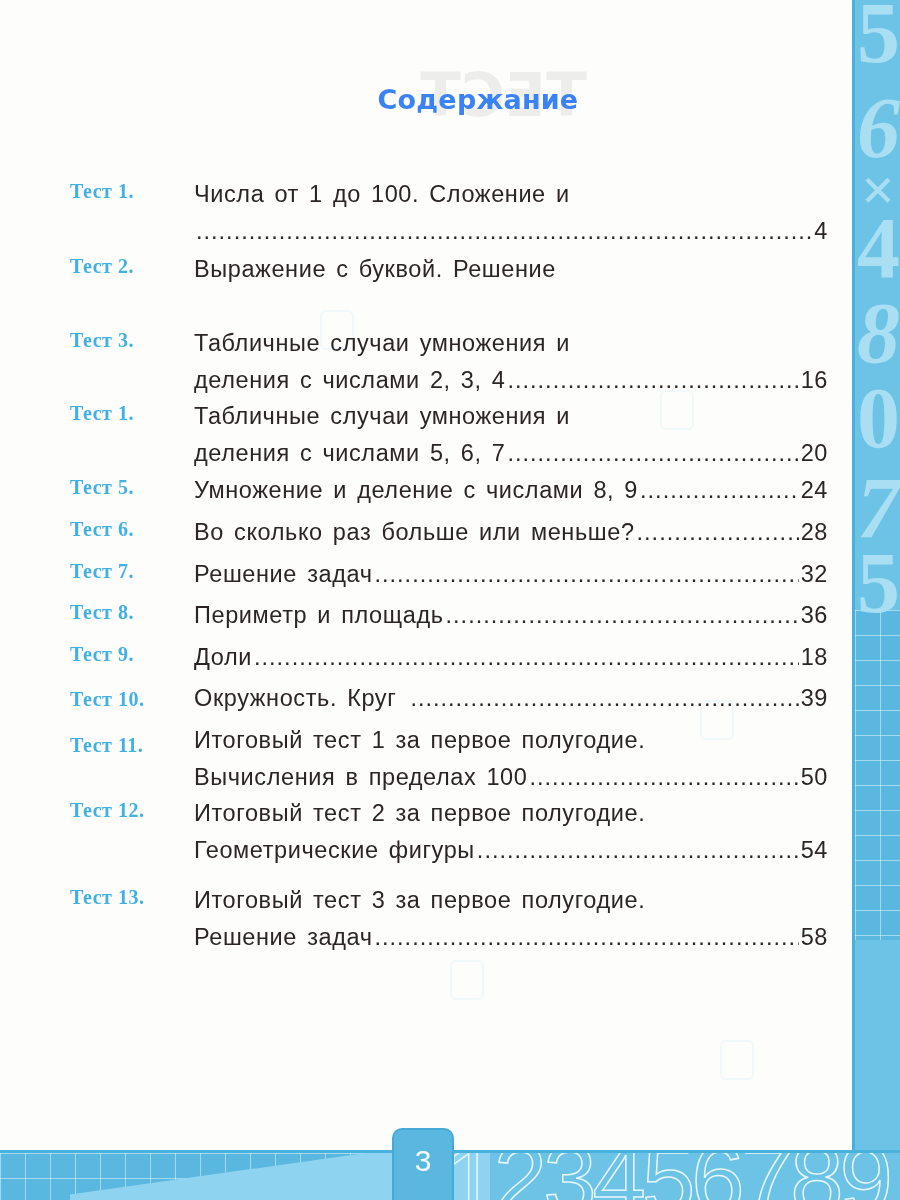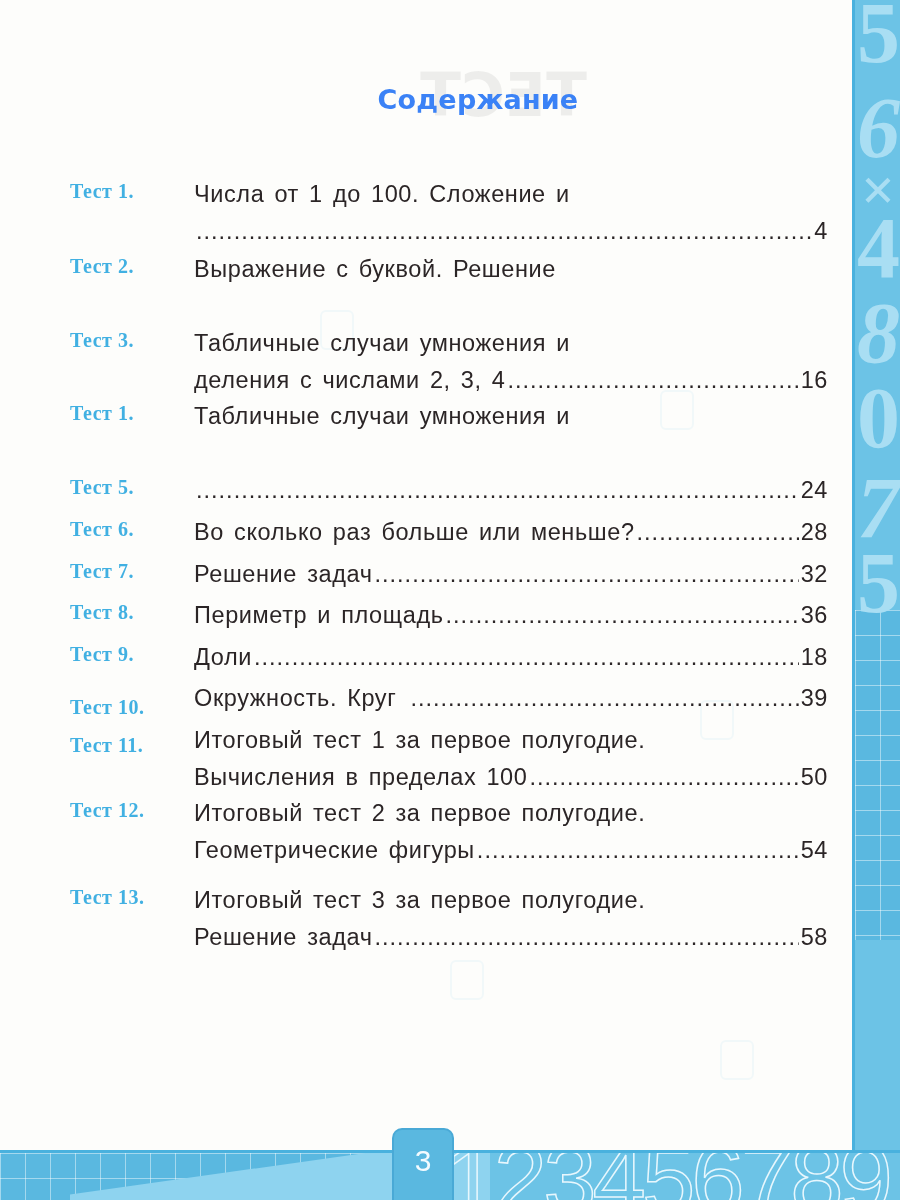--- a/index.html
+++ b/index.html
@@ -189,27 +189,33 @@
         </div>
     </div>
   </div>
 
   <div class="entry" style="top:222px">
     <div class="label" style="top:4px">Тест 1.</div>
     <div class="text">
       <div class="line">
           <span>Табличные случаи умножения и</span>
         </div>
+      <div class="line">
+          <span>деления с числами 5, 6, 7</span>
+          <span class="dots"></span>
+          <span class="page">20</span>
+        </div>
     </div>
   </div>
 
   <div class="entry" style="top:296px">
     <div class="label" style="top:4px">Тест 5.</div>
     <div class="text">
       <div class="line">
+          <span>Умножение и деление с числами 8, 9</span>
           <span class="dots"></span>
           <span class="page">24</span>
         </div>
     </div>
   </div>
 
   <div class="entry" style="top:338px">
     <div class="label" style="top:4px">Тест 6.</div>
     <div class="text">
       <div class="line">
@@ -247,21 +253,21 @@
     <div class="text">
       <div class="line">
           <span>Доли</span>
           <span class="dots"></span>
           <span class="page">18</span>
         </div>
     </div>
   </div>
 
   <div class="entry" style="top:504px">
-    <div class="label" style="top:16px">Тест 10.</div>
+    <div class="label" style="top:8px">Тест 10.</div>
     <div class="text">
       <div class="line">
           <span>Окружность. Круг</span>
           <span class="dots" style="margin-left:14px"></span>
           <span class="page">39</span>
         </div>
     </div>
   </div>
 
   <div class="entry" style="top:546px">

